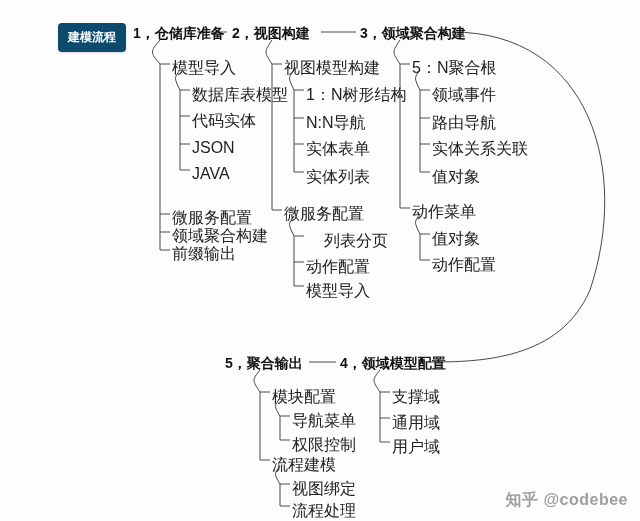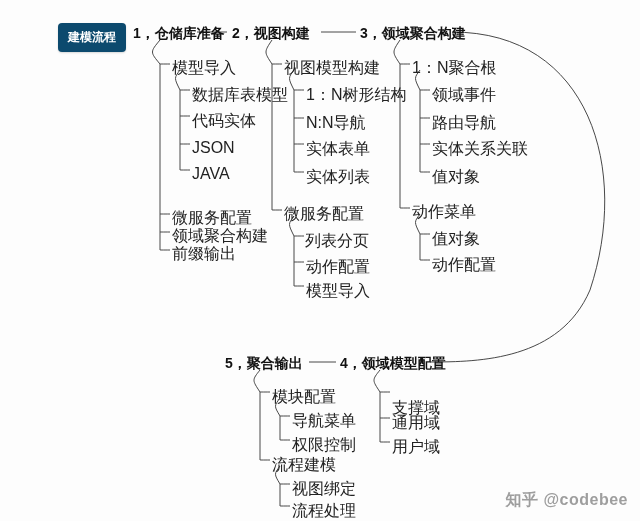--- a/index.html
+++ b/index.html
@@ -164,34 +164,34 @@
   <div class="node" style="left:172px;top:208px">微服务配置</div>
   <div class="node" style="left:172px;top:226px">领域聚合构建</div>
   <div class="node" style="left:172px;top:244px">前缀输出</div>
 
   <div class="node" style="left:284px;top:58px">视图模型构建</div>
   <div class="node" style="left:306px;top:85px">1：N树形结构</div>
   <div class="node" style="left:306px;top:113px">N:N导航</div>
   <div class="node" style="left:306px;top:139px">实体表单</div>
   <div class="node" style="left:306px;top:167px">实体列表</div>
   <div class="node" style="left:284px;top:204px">微服务配置</div>
-  <div class="node" style="left:305px;top:231px">列表分页</div>
+  <div class="node" style="left:324px;top:231px">列表分页</div>
   <div class="node" style="left:306px;top:257px">动作配置</div>
   <div class="node" style="left:306px;top:281px">模型导入</div>
 
-  <div class="node" style="left:412px;top:58px">1：N聚合根</div>
+  <div class="node" style="left:412px;top:58px">5：N聚合根</div>
   <div class="node" style="left:432px;top:85px">领域事件</div>
   <div class="node" style="left:432px;top:113px">路由导航</div>
   <div class="node" style="left:432px;top:139px">实体关系关联</div>
   <div class="node" style="left:432px;top:167px">值对象</div>
   <div class="node" style="left:412px;top:202px">动作菜单</div>
   <div class="node" style="left:432px;top:229px">值对象</div>
   <div class="node" style="left:432px;top:255px">动作配置</div>
 
-  <div class="node" style="left:392px;top:398px">支撑域</div>
+  <div class="node" style="left:392px;top:387px">支撑域</div>
   <div class="node" style="left:392px;top:413px">通用域</div>
   <div class="node" style="left:392px;top:437px">用户域</div>
 
   <div class="node" style="left:272px;top:387px">模块配置</div>
   <div class="node" style="left:292px;top:411px">导航菜单</div>
   <div class="node" style="left:292px;top:435px">权限控制</div>
   <div class="node" style="left:272px;top:455px">流程建模</div>
   <div class="node" style="left:292px;top:479px">视图绑定</div>
   <div class="node" style="left:292px;top:501px">流程处理</div>
 

